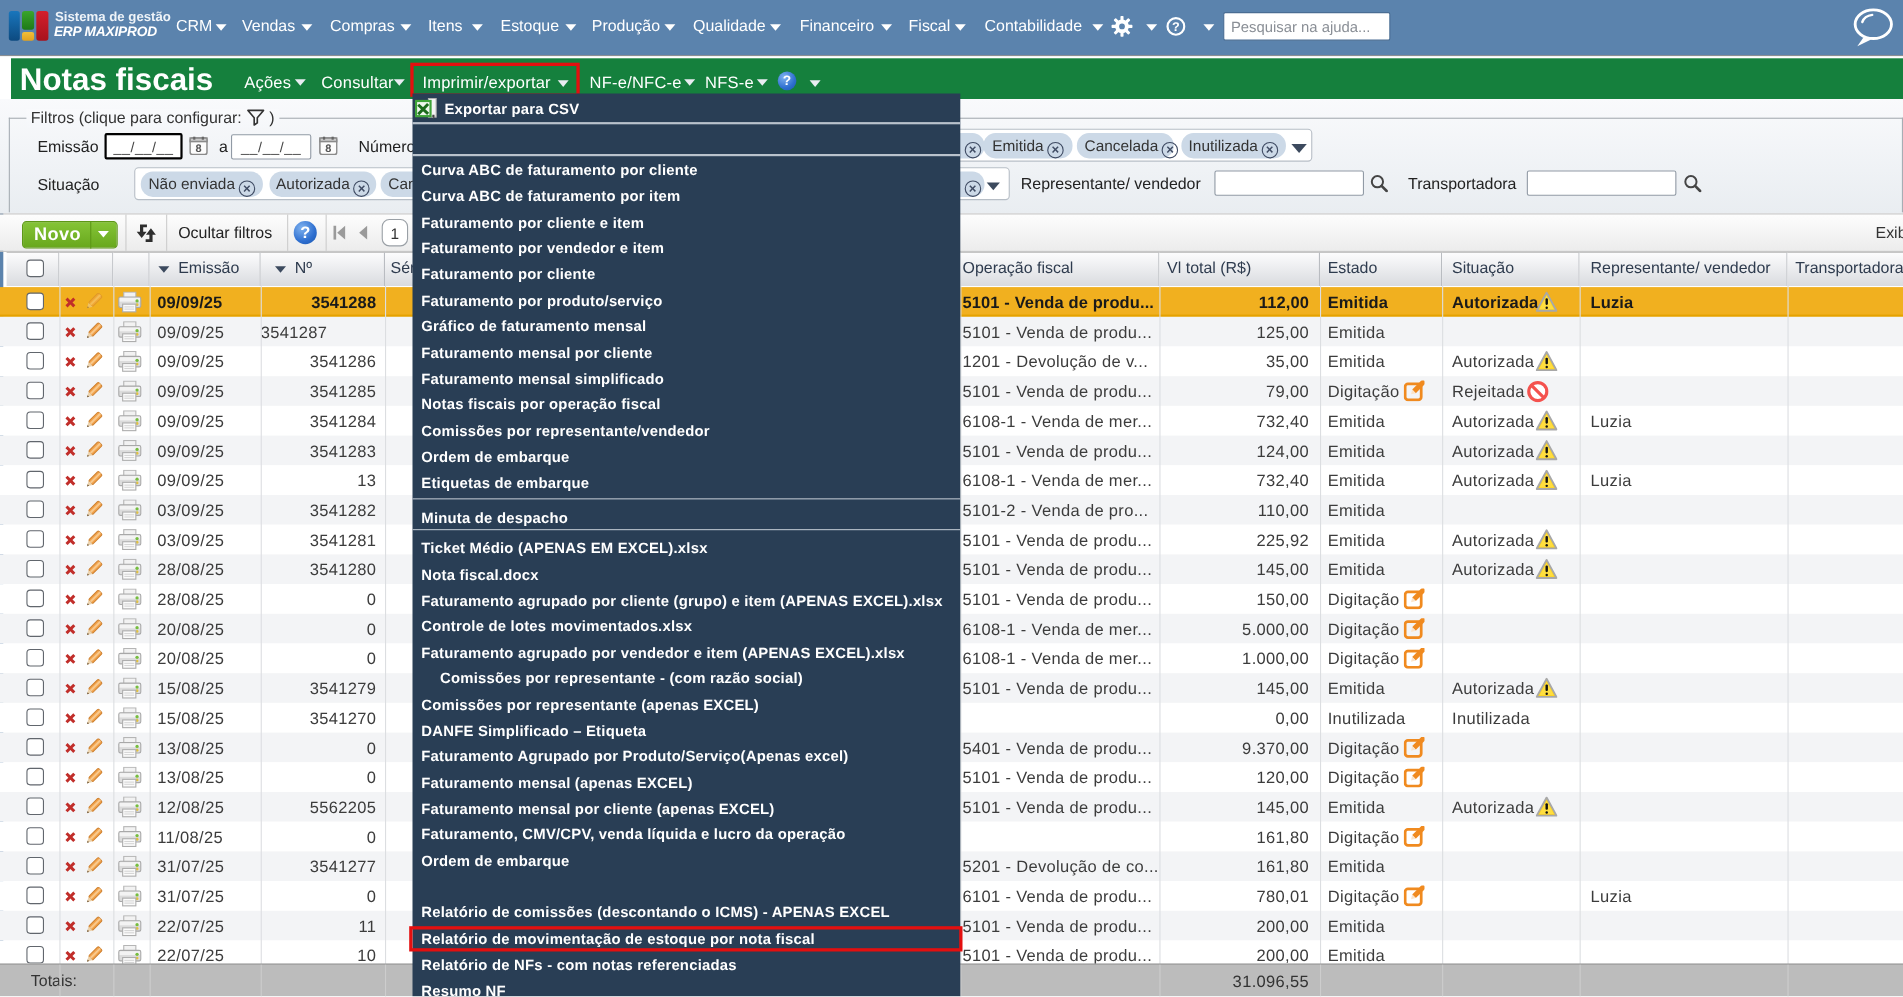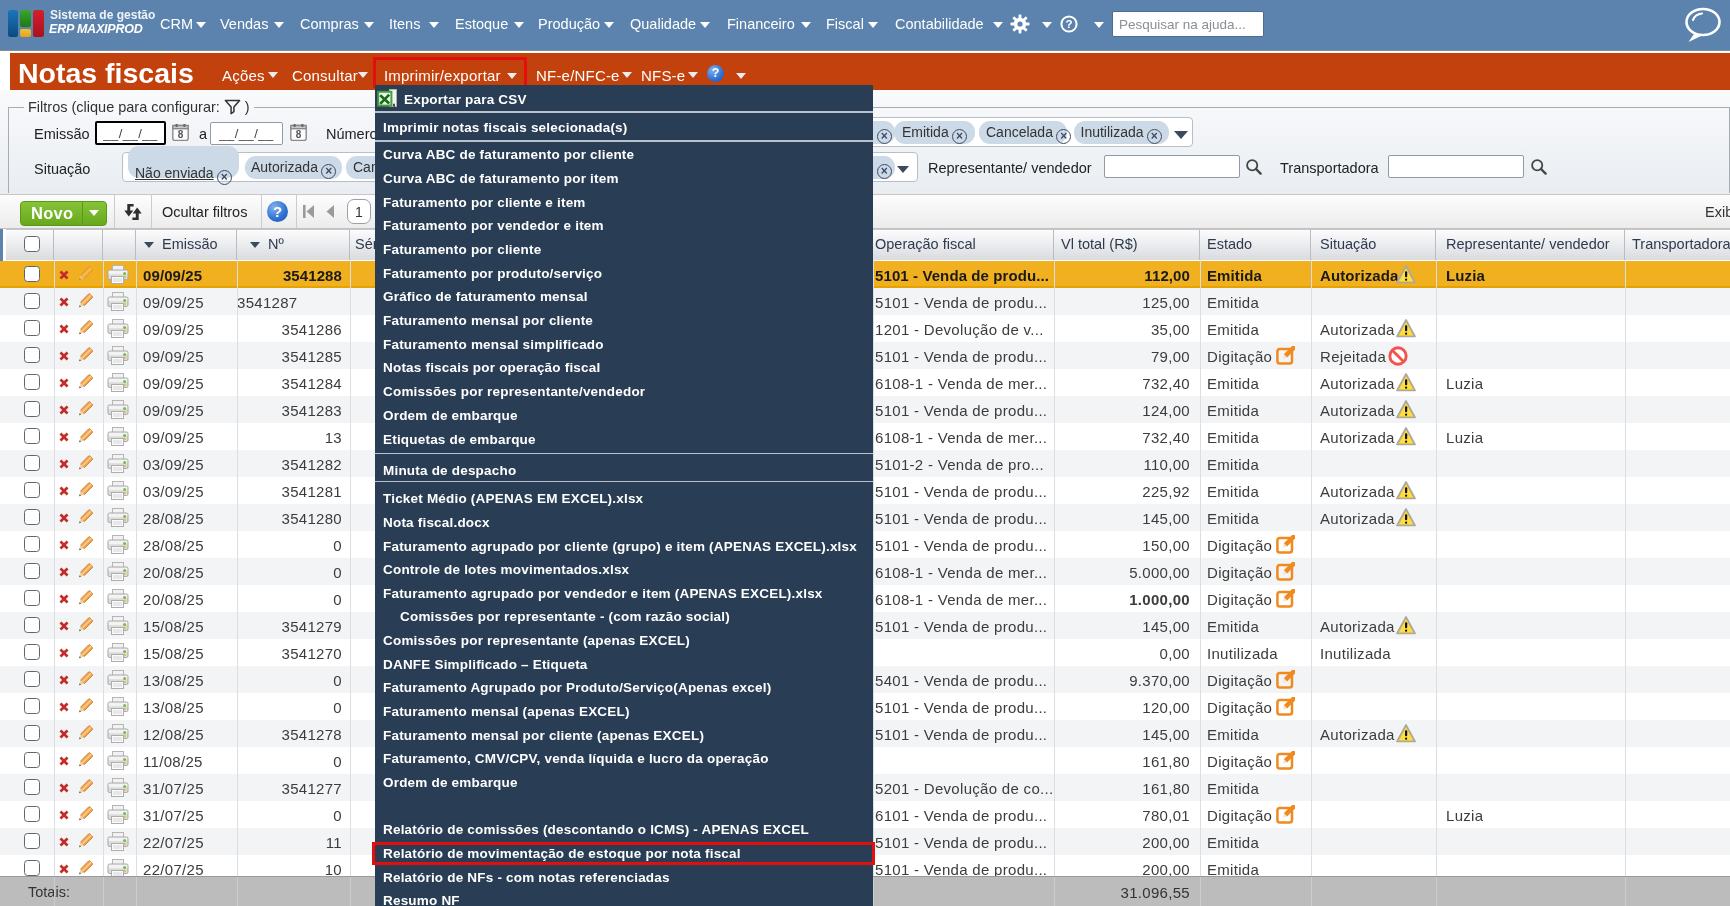--- a/index.html
+++ b/index.html
@@ -4,21 +4,21 @@
 *{margin:0;padding:0;box-sizing:border-box}
 html,body{width:1730px;height:906px;overflow:hidden}
 body{font-family:"Liberation Sans",sans-serif;background:#fff}
 #page{position:relative;width:1730px;height:906px;overflow:hidden;background:#fff}
 .ab{position:absolute}
 
 #topbar{left:0;top:0;width:1730px;height:49.5px;background:#5b83ad;}
 .nav{color:#fff;font-size:14.5px;top:16px;white-space:nowrap}
 .nvarr{width:0;height:0;border-left:5.5px solid transparent;border-right:5.5px solid transparent;border-top:6px solid #fff;top:22px}
 
-#titlebar{left:10px;top:53px;width:1720px;height:38px;background:#c2410c;}
+#titlebar{left:10px;top:53px;width:1720px;height:38px;background:#15803d;}
 .tnav{color:#fff;font-size:15px;top:14px;white-space:nowrap;letter-spacing:0.2px}
 .tarr{width:0;height:0;border-left:5.5px solid transparent;border-right:5.5px solid transparent;border-top:6.5px solid #e9edf2;top:19px}
 
 #filters{left:0;top:90px;width:1730px;height:104px;background:linear-gradient(#f9fafc,#e9edf1)}
 .lbl{color:#222;font-size:14.5px;white-space:nowrap}
 .inp{background:#fff;border:1px solid #919aa5;border-radius:2px}
 .chipbox{background:#fff;border:1px solid #b7bec6;border-radius:4px}
 .chip{background:#ccd9e7;border-radius:11px;color:#333;font-size:14px;height:23px;line-height:23px;white-space:nowrap}
 .chx{display:inline-block;width:15.5px;height:15.5px;border:1.3px solid #3f4b63;border-radius:50%;color:#3f4b63;font-size:12px;line-height:13px;text-align:center;vertical-align:-2.5px;font-weight:bold;margin-left:3px}
 
@@ -143,21 +143,21 @@
       </svg>
 <div class="ab lbl" style="left:326px;top:36px;">Número</div>
 <div class="ab chipbox" style="left:858px;top:27px;width:335px;height:30px;"></div>
 <div class="ab chip" style="left:833px;top:31px;width:62px;padding:0 3px;text-align:right;"><span class="chx">×</span></div>
 <div class="ab chip" style="left:894px;top:31px;width:81px;padding:0 0 0 8px;">Emitida<span class="chx">×</span></div>
 <div class="ab chip" style="left:979px;top:31px;width:88px;padding:0 0 0 7px;">Cancelada<span class="chx">×</span></div>
 <div class="ab chip" style="left:1073.5px;top:31px;width:95px;padding:0 0 0 7px;">Inutilizada<span class="chx">×</span></div>
 <div class="ab" style="left:1174px;top:41px;border-left:7px solid transparent;border-right:7px solid transparent;border-top:8px solid #3c4a5e;"></div>
 <div class="ab lbl" style="left:34px;top:71px;">Situação</div>
 <div class="ab chipbox" style="left:122px;top:62px;width:796px;height:30px;"></div>
-<div class="ab chip" style="left:128px;top:56px;padding:16px 7px;text-decoration:underline;">Não enviada<span class="chx">×</span></div>
+<div class="ab chip" style="left:128px;top:66px;padding:0 7px;">Não enviada<span class="chx">×</span></div>
 <div class="ab chip" style="left:245px;top:66px;padding:0 6px;">Autorizada<span class="chx">×</span></div>
 <div class="ab chip" style="left:346px;top:66px;padding:0 7px;">Cancelada<span class="chx">×</span></div>
 <div class="ab chip" style="left:833px;top:66px;width:62px;padding:0 3px;text-align:right;"><span class="chx">×</span></div>
 <div class="ab" style="left:897px;top:76px;border-left:6.5px solid transparent;border-right:6.5px solid transparent;border-top:7.5px solid #3c4a5e;"></div>
 <div class="ab lbl" style="left:928px;top:70px;">Representante/ vendedor</div>
 <div class="ab inp" style="left:1104px;top:65px;width:136px;height:23px;"></div>
 <svg class="ab" style="left:1245px;top:68px" width="17" height="17" viewBox="0 0 17 17">
         <circle cx="7.2" cy="7.2" r="5.1" fill="none" stroke="#454545" stroke-width="1.8"></circle>
         <line x1="11" y1="11" x2="15.6" y2="15.6" stroke="#454545" stroke-width="2.4" stroke-linecap="round"></line>
       </svg>
@@ -663,21 +663,21 @@
         <rect x="1.8" y="5.8" width="18.4" height="3.4" fill="#f3f3f3"></rect>
         <circle cx="17.6" cy="8.6" r="1.5" fill="#76bd3f"></circle>
         <circle cx="17.6" cy="12" r="1.3" fill="#e3c23c"></circle>
         <rect x="4.5" y="11.5" width="12" height="7" fill="#fbfbfb" stroke="#adadad"></rect>
         <rect x="6" y="13.5" width="9" height="1" fill="#d5d5d5"></rect>
         <rect x="6" y="15.5" width="9" height="1" fill="#d5d5d5"></rect>
       </svg>
       <div class="ab cell" style="left:143px;">20/08/25</div>
       <div class="ab cell" style="left:237px;width:105px;text-align:right;">0</div>
       <div class="ab cell" style="left:875px;">6108-1 - Venda de mer...</div>
-      <div class="ab cell" style="left:1054px;width:136px;text-align:right;font-weight:bold;">1.000,00</div>
+      <div class="ab cell" style="left:1054px;width:136px;text-align:right;">1.000,00</div>
       <div class="ab cell" style="left:1207px;">Digitação</div>
       <svg class="ab" style="left:1276px;top:4px" width="19" height="19" viewBox="0 0 19 19">
         <rect x="1.4" y="3" width="14.6" height="14.6" rx="2.6" fill="none" stroke="#f08a1f" stroke-width="2.5"></rect>
         <g transform="rotate(45 12 7)">
           <rect x="9.9" y="-2.8" width="4.6" height="13.6" fill="#f08a1f"></rect>
           <polygon points="9.9,10.8 14.5,10.8 12.2,14.6" fill="#fbe3c8"></polygon>
         </g>
       </svg>
     </div>
 <div class="ab row rg" style="top:612.0px;">
@@ -834,21 +834,21 @@
         <rect x="5.5" y="0.5" width="11" height="5.5" fill="#f2f2f2" stroke="#b5b5b5"></rect>
         <rect x="1" y="5" width="20" height="9.5" rx="1.5" fill="#dcdcdc" stroke="#a8a8a8"></rect>
         <rect x="1.8" y="5.8" width="18.4" height="3.4" fill="#f3f3f3"></rect>
         <circle cx="17.6" cy="8.6" r="1.5" fill="#76bd3f"></circle>
         <circle cx="17.6" cy="12" r="1.3" fill="#e3c23c"></circle>
         <rect x="4.5" y="11.5" width="12" height="7" fill="#fbfbfb" stroke="#adadad"></rect>
         <rect x="6" y="13.5" width="9" height="1" fill="#d5d5d5"></rect>
         <rect x="6" y="15.5" width="9" height="1" fill="#d5d5d5"></rect>
       </svg>
       <div class="ab cell" style="left:143px;">12/08/25</div>
-      <div class="ab cell" style="left:237px;width:105px;text-align:right;">3541278</div>
+      <div class="ab cell" style="left:237px;width:105px;text-align:right;">5562205</div>
       <div class="ab cell" style="left:875px;">5101 - Venda de produ...</div>
       <div class="ab cell" style="left:1054px;width:136px;text-align:right;">145,00</div>
       <div class="ab cell" style="left:1207px;">Emitida</div>
       <div class="ab cell" style="left:1320px;">Autorizada</div>
       <svg class="ab" style="left:1396px;top:4px" width="20" height="19" viewBox="0 0 20 19">
         <polygon points="10,1 19,17.5 1,17.5" fill="#fed11c" stroke="#a8a8a8" stroke-width="1.7" stroke-linejoin="round"></polygon>
         <polygon points="10,3.8 16.6,16.1 3.4,16.1" fill="#ffe95c" opacity="0.55"></polygon>
         <rect x="9" y="6.2" width="2.2" height="6" rx="1" fill="#111"></rect>
         <rect x="9" y="13.6" width="2.2" height="2.2" rx="1.1" fill="#111"></rect>
       </svg>
@@ -1040,21 +1040,20 @@
 </div>
 <div class="ab" id="menu">
 <div class="ab mi" style="top:2.5px;padding-left:29px;">Exportar para CSV</div>
 <svg class="ab" style="left:2px;top:4.0px" width="21" height="19" viewBox="0 0 21 19">
         <rect x="12.5" y="0.5" width="7" height="17" fill="#f4f4f4" stroke="#b0b0b0"></rect>
         <rect x="1.2" y="2.8" width="13.2" height="13.8" fill="#eef6ec" stroke="#3fa339" stroke-width="2"></rect>
         <path d="M3.2,6.2 L12.2,14.6 M12.2,5.6 L3.2,14.9" stroke="#1c6b1c" stroke-width="2.7"></path>
         <text x="15" y="17" font-family="Liberation Sans" font-size="14" font-weight="bold" fill="#444">,</text>
       </svg>
 <div class="ab msep" style="top:26.3px;"></div>
-<div class="ab mi" style="top:30.5px;">Imprimir notas fiscais selecionada(s)</div>
 <div class="ab msep" style="top:55.0px;"></div>
 <div class="ab mi" style="top:58.2px;">Curva ABC de faturamento por cliente</div>
 <div class="ab mi" style="top:81.8px;">Curva ABC de faturamento por item</div>
 <div class="ab mi" style="top:105.6px;">Faturamento por cliente e item</div>
 <div class="ab mi" style="top:129.2px;">Faturamento por vendedor e item</div>
 <div class="ab mi" style="top:152.9px;">Faturamento por cliente</div>
 <div class="ab mi" style="top:176.6px;">Faturamento por produto/serviço</div>
 <div class="ab mi" style="top:200.4px;">Gráfico de faturamento mensal</div>
 <div class="ab mi" style="top:224.1px;">Faturamento mensal por cliente</div>
 <div class="ab mi" style="top:247.8px;">Faturamento mensal simplificado</div>

